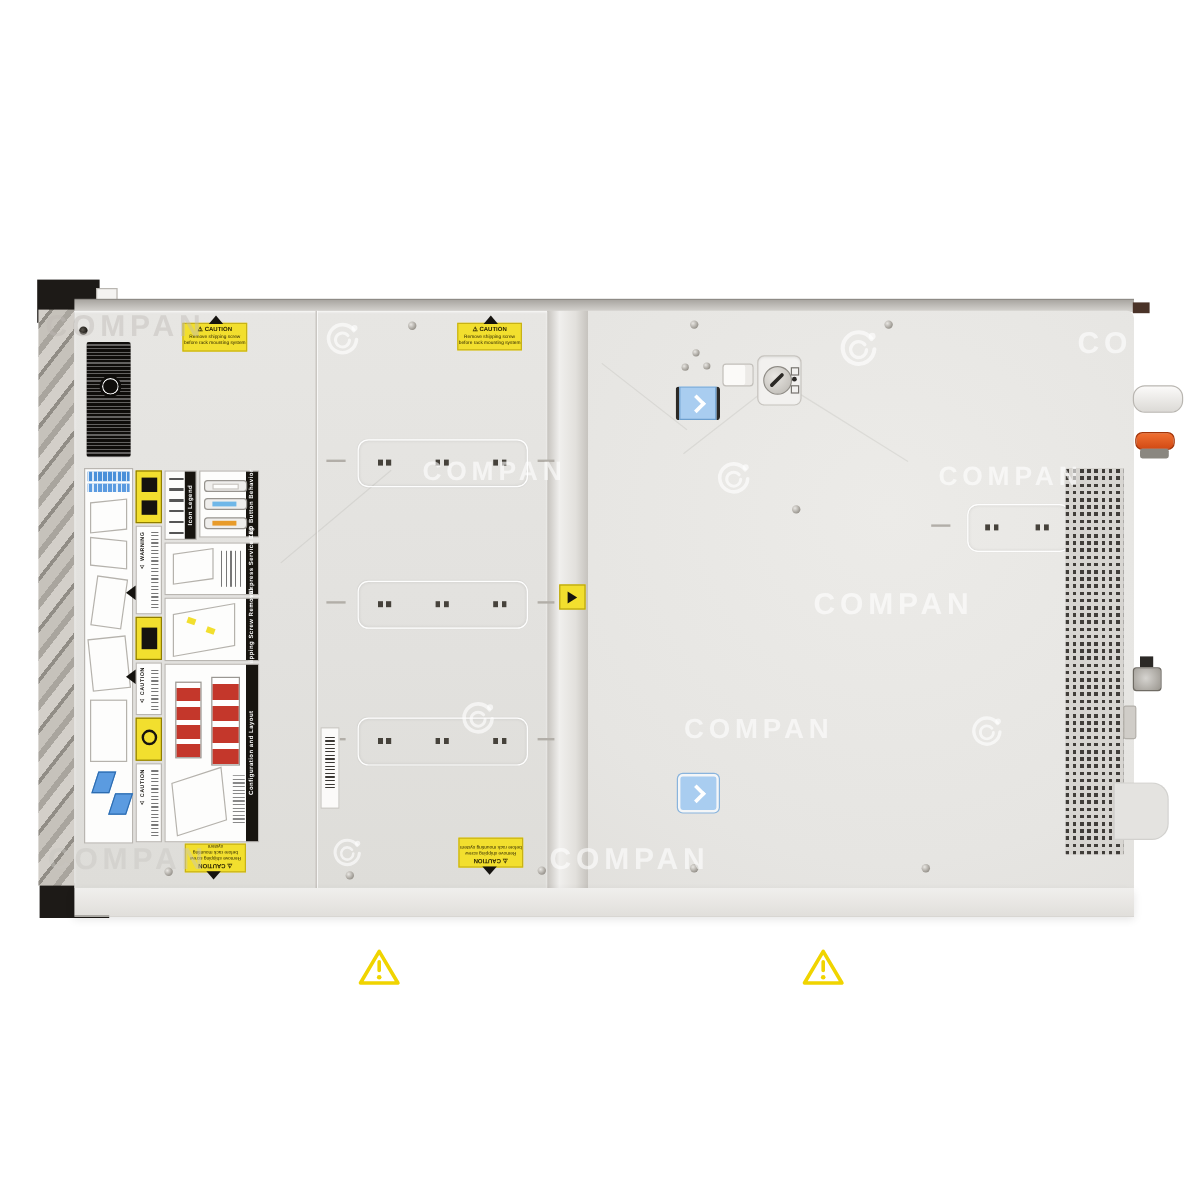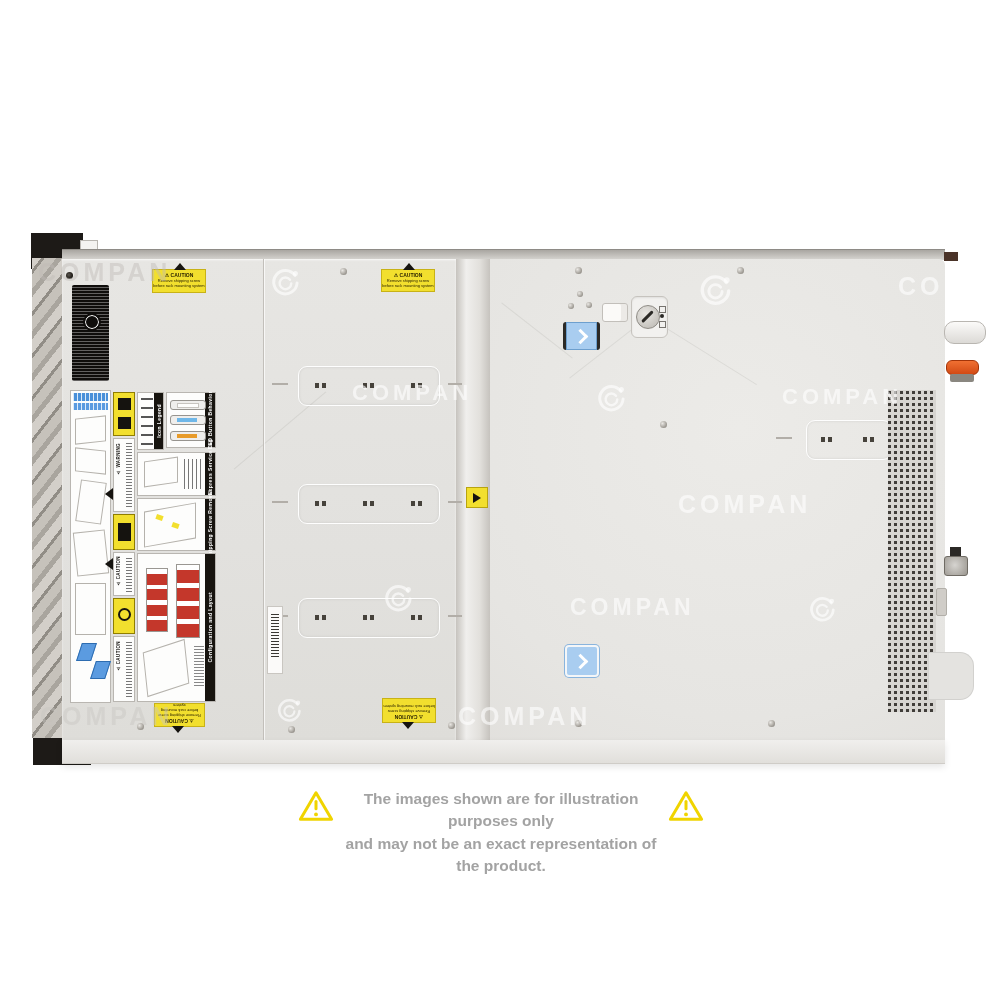--- a/index.html
+++ b/index.html
@@ -321,24 +321,20 @@
       <path d="M24 14 A7 7 0 1 0 25.5 18.5" fill="none" stroke="currentColor" stroke-width="3" stroke-linecap="round"></path>
       <circle cx="30.5" cy="6.5" r="3" fill="currentColor"></circle>
     </svg>
 
   <div class="a" style="left:0;top:785px;width:1000px;height:50px;">
     <svg class="a" style="left:298px;top:4px;width:36px;height:34px;" viewBox="0 0 60 54">
       <path d="M30 5 L56 49 L4 49 Z" fill="#ffffff" stroke="#f0d400" stroke-width="5" stroke-linejoin="round"></path>
       <rect x="27.5" y="17" width="5" height="17" rx="2.5" fill="#f0d400"></rect>
       <circle cx="30" cy="41" r="3.2" fill="#f0d400"></circle>
     </svg>
-    <div class="a disc-line" style="left:340px;top:3px;width:322px;">
-      <div>The images shown are for illustration purposes only</div>
-      <div>and may not be an exact representation of the product.</div>
-    </div>
     <svg class="a" style="left:668px;top:4px;width:36px;height:34px;" viewBox="0 0 60 54">
       <path d="M30 5 L56 49 L4 49 Z" fill="#ffffff" stroke="#f0d400" stroke-width="5" stroke-linejoin="round"></path>
       <rect x="27.5" y="17" width="5" height="17" rx="2.5" fill="#f0d400"></rect>
       <circle cx="30" cy="41" r="3.2" fill="#f0d400"></circle>
     </svg>
   </div>
 
 </div>
 
 </body></html>

